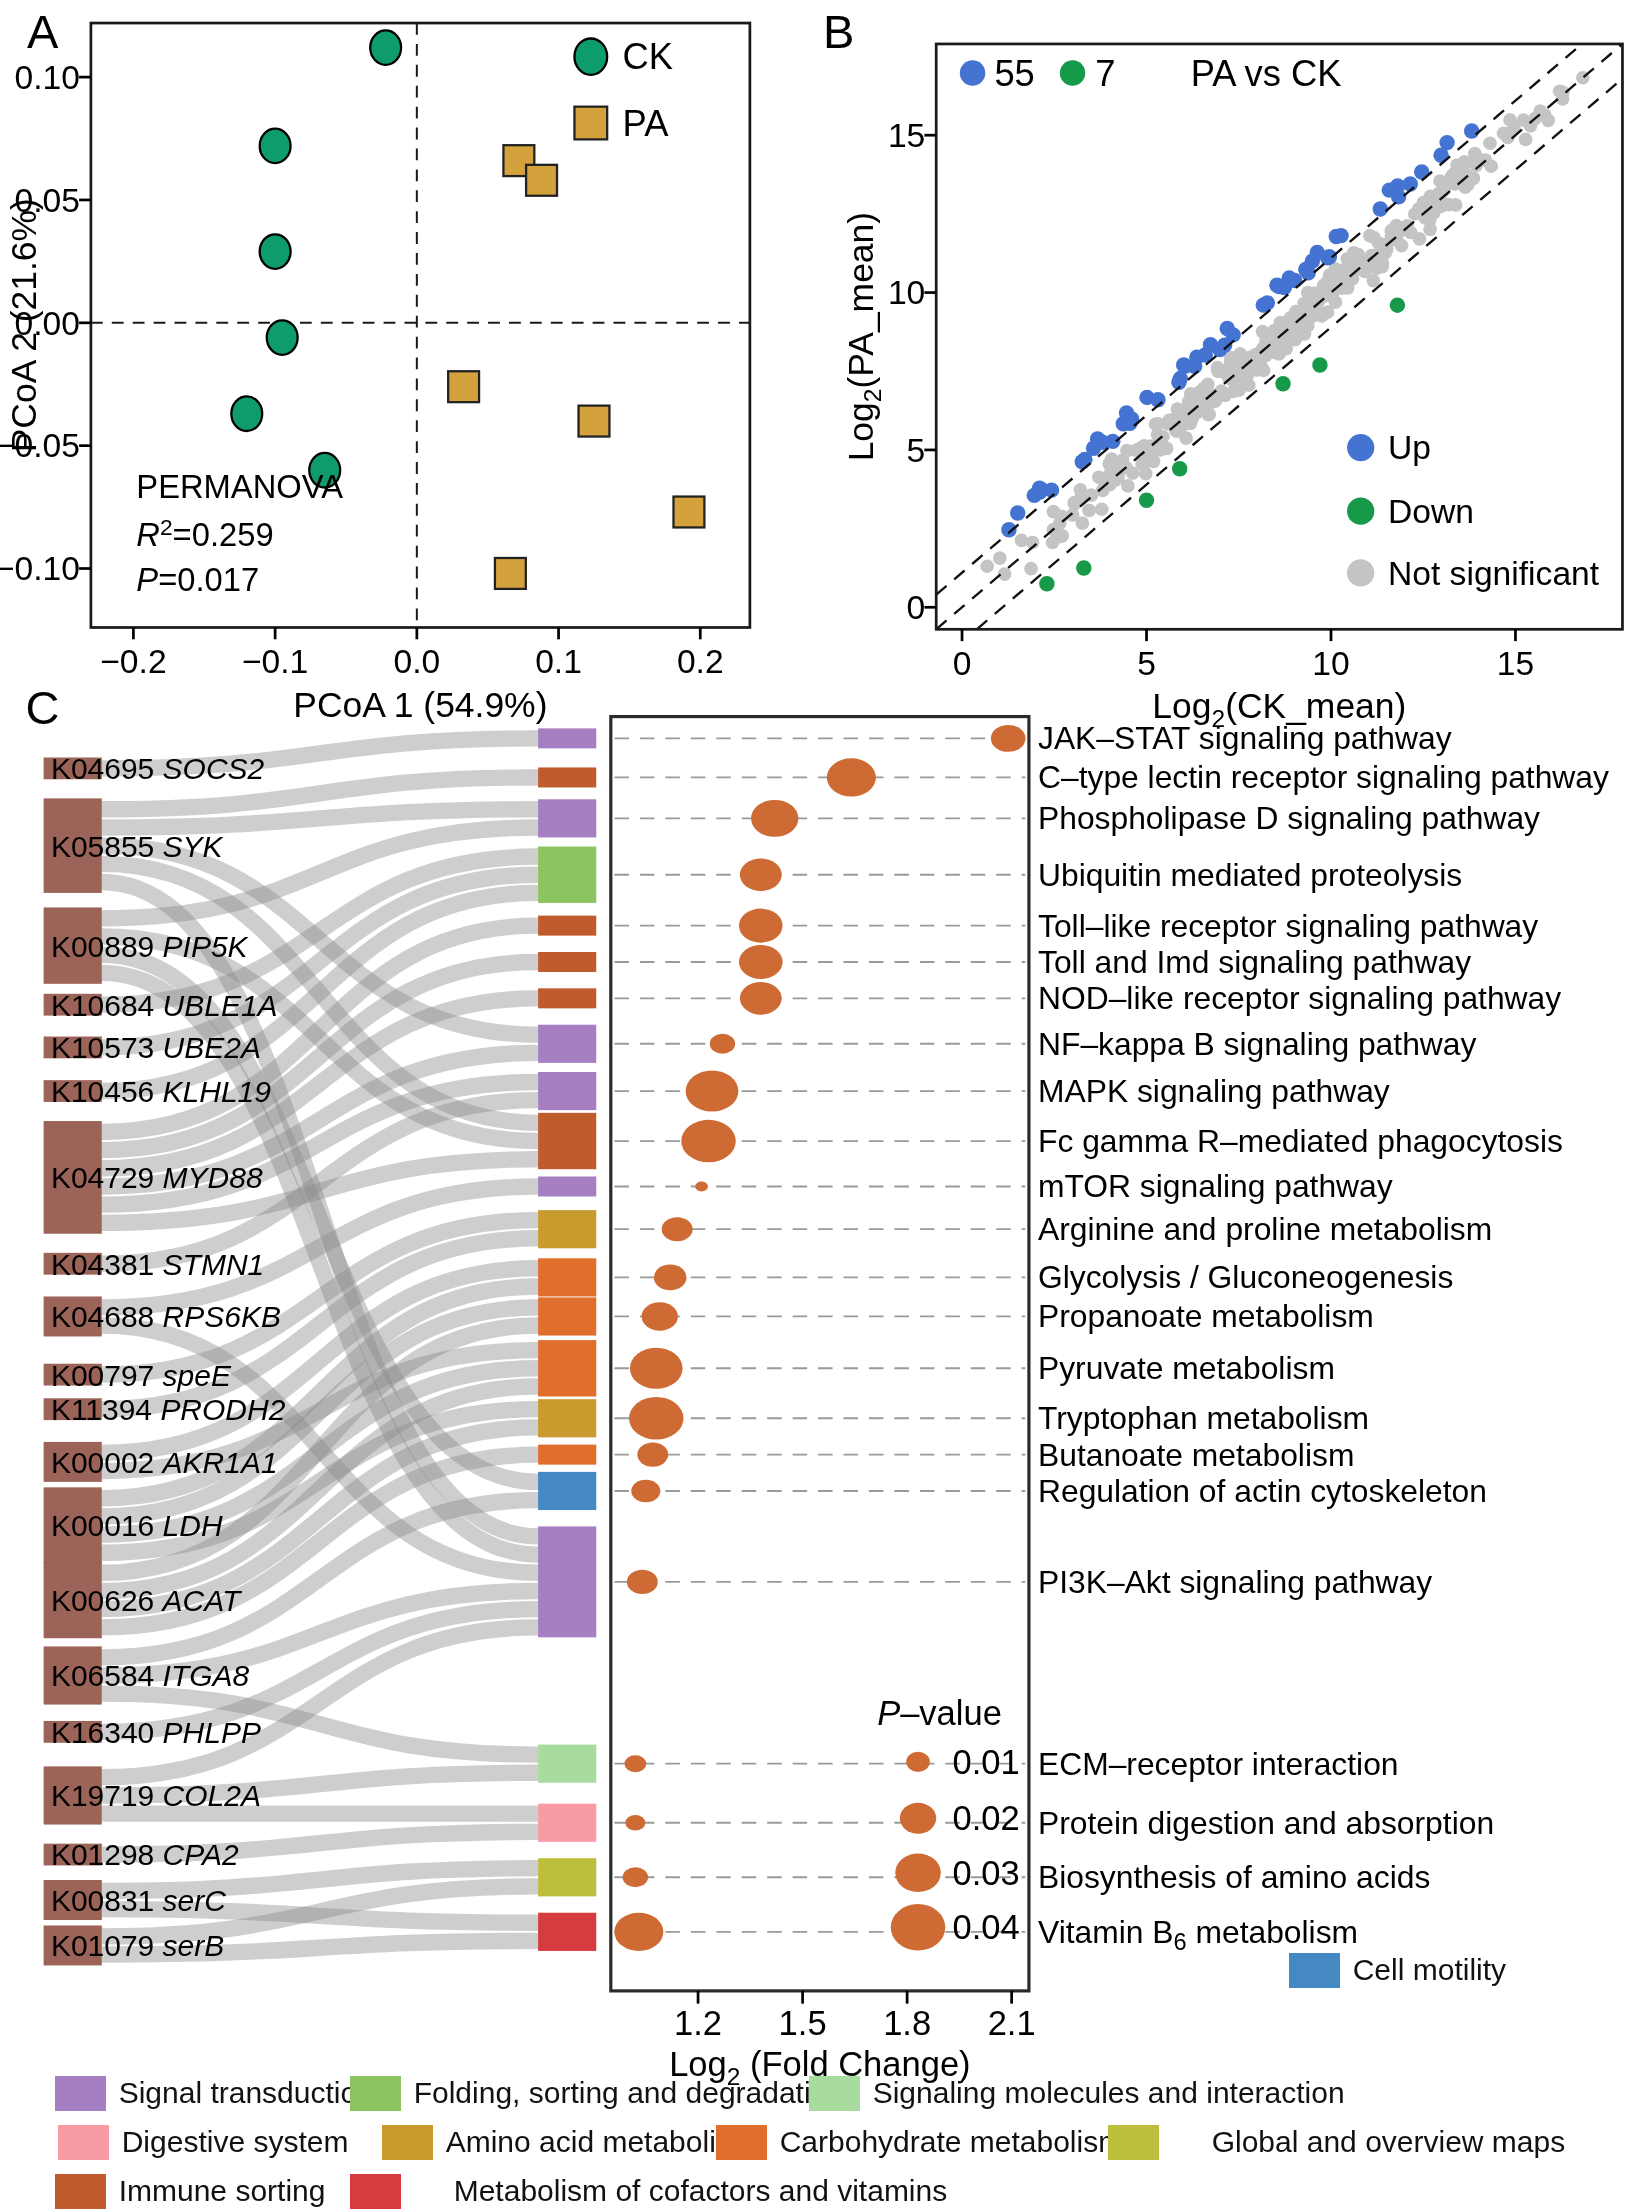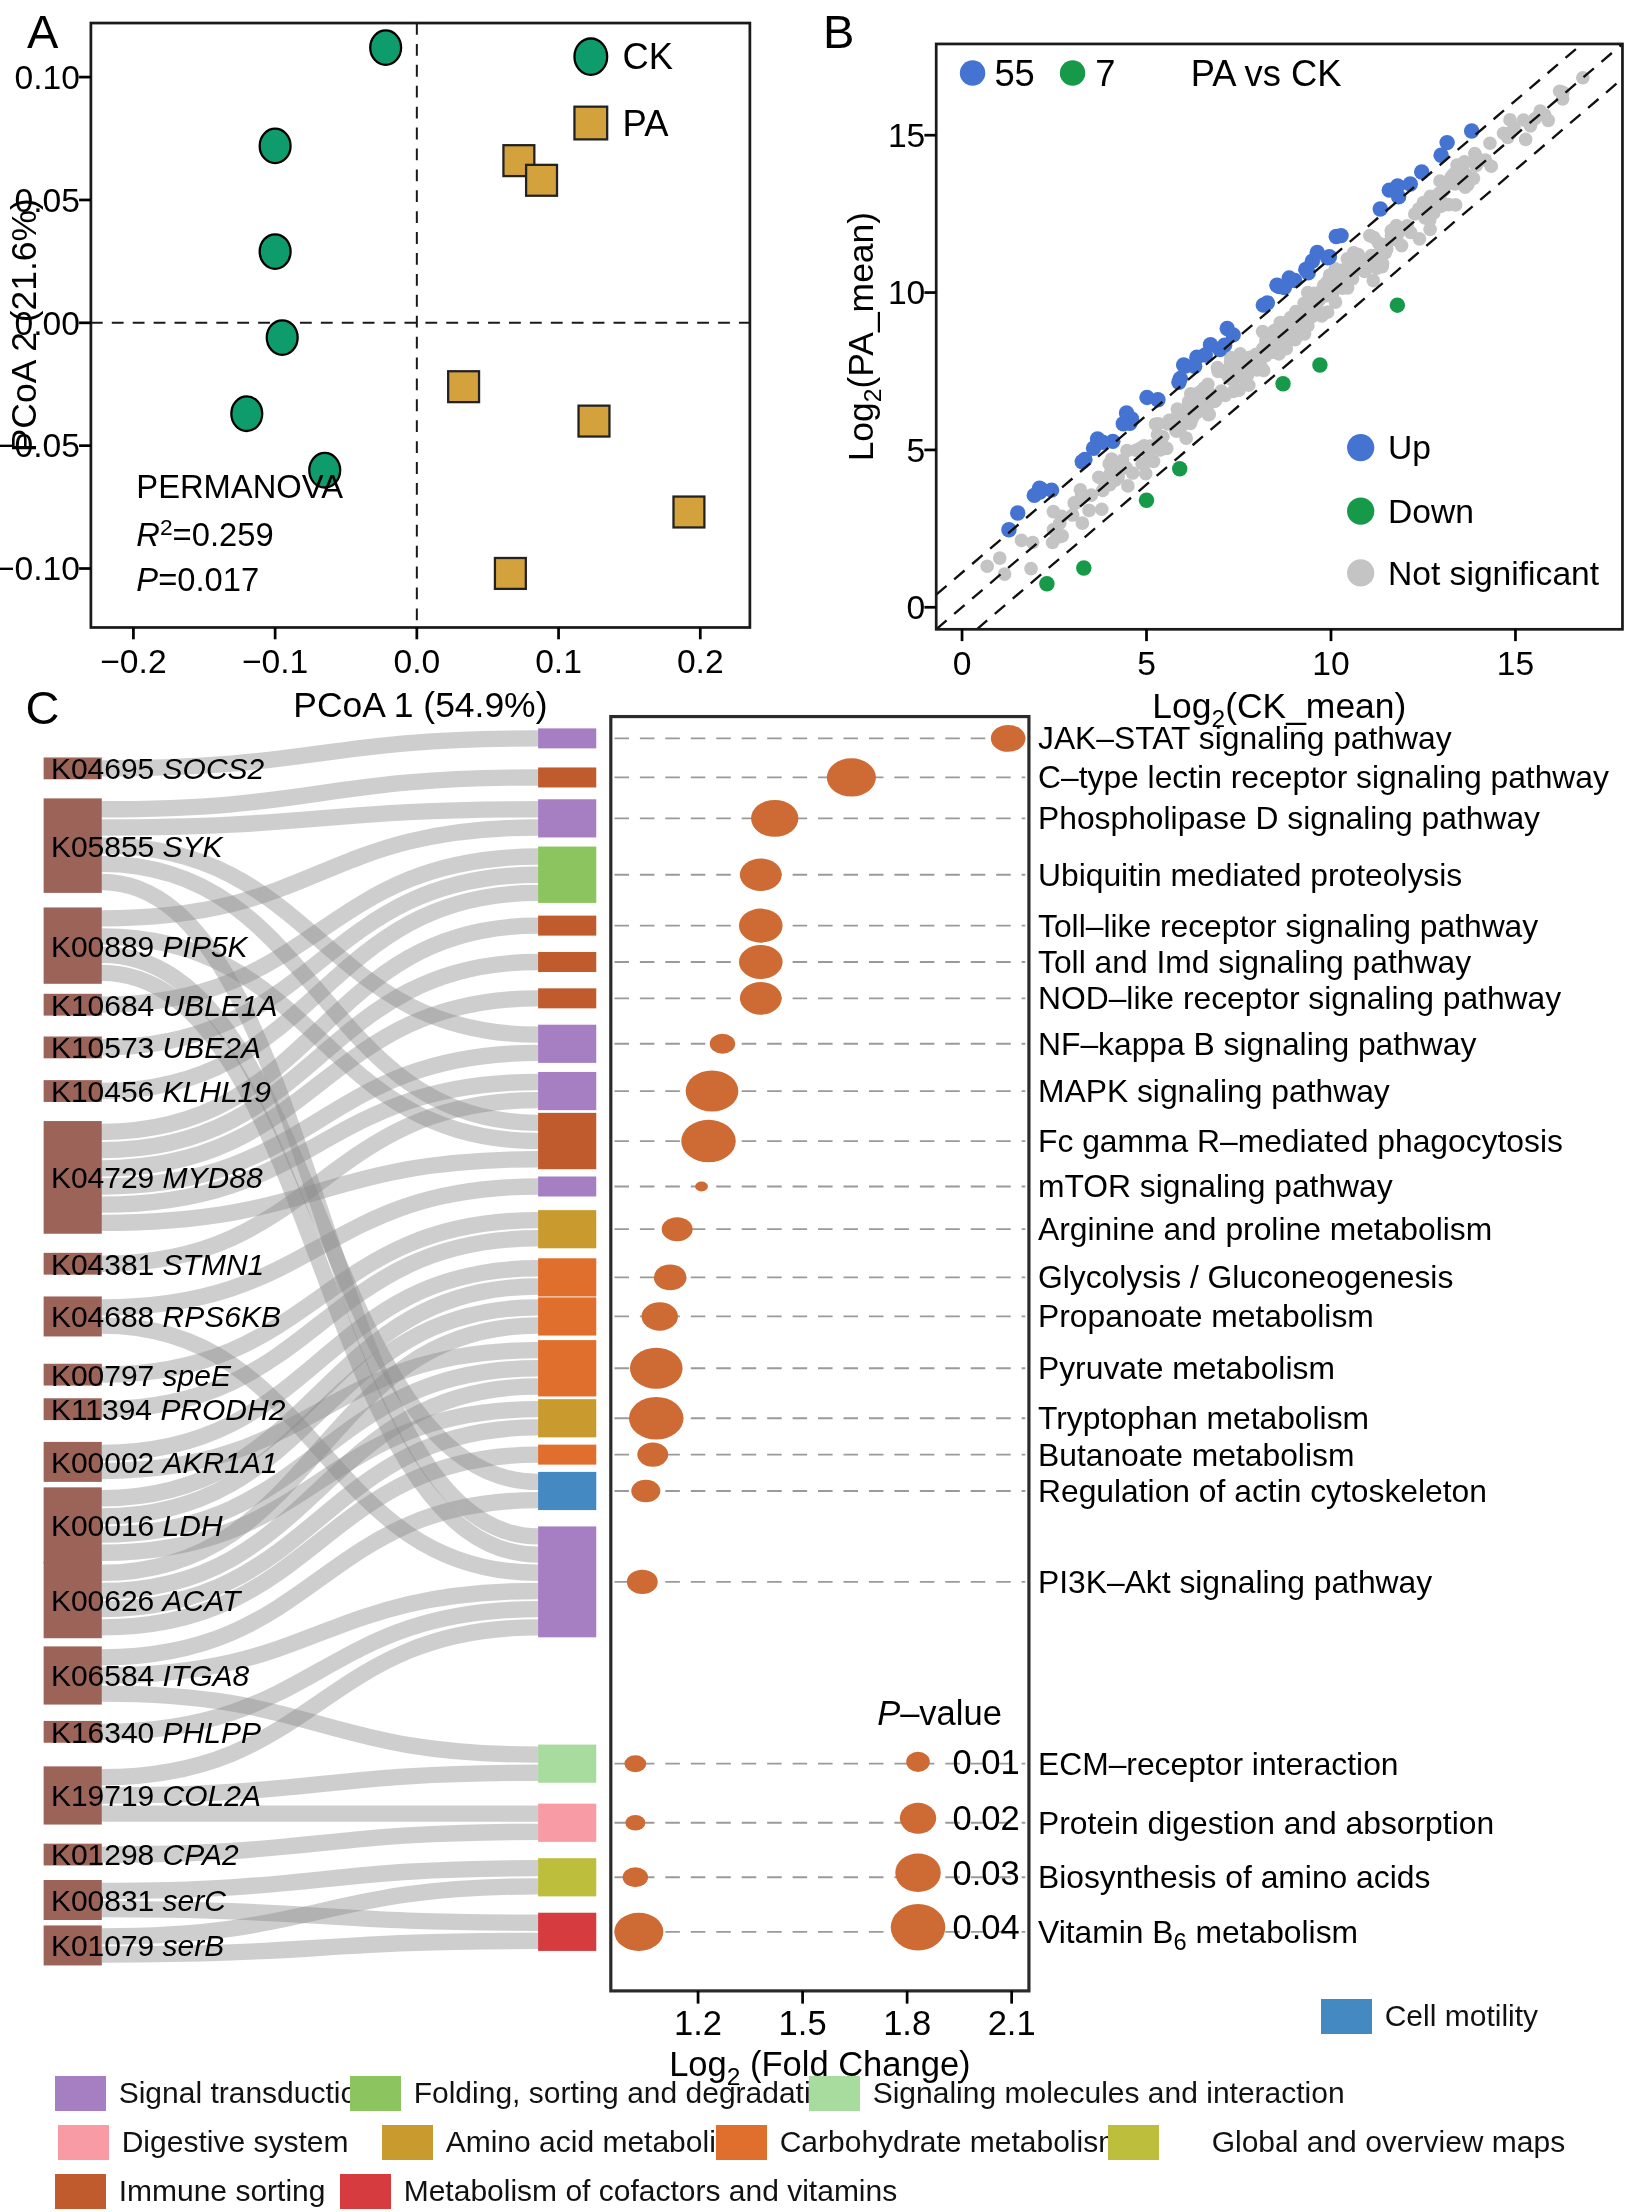--- a/index.html
+++ b/index.html
@@ -739,21 +739,21 @@
         <span class="cat-label">Signal transduction</span>
       </div>
       <div class="cat-item" style="left: 350px; top: 2075px;">
         <span class="cat-swatch" style="background: rgb(140, 196, 95);"></span>
         <span class="cat-label">Folding, sorting and degradation</span>
       </div>
       <div class="cat-item" style="left: 809px; top: 2075px;">
         <span class="cat-swatch" style="background: rgb(168, 220, 158);"></span>
         <span class="cat-label">Signaling molecules and interaction</span>
       </div>
-      <div class="cat-item" style="left: 1289px; top: 1998px; margin-left: 32px;">
+      <div class="cat-item" style="left: 1289px; top: 1952px;">
         <span class="cat-swatch" style="background: rgb(68, 137, 194);"></span>
         <span class="cat-label">Cell motility</span>
       </div>
       <div class="cat-item" style="left: 58px; top: 2124px;">
         <span class="cat-swatch" style="background: rgb(249, 155, 164);"></span>
         <span class="cat-label">Digestive system</span>
       </div>
       <div class="cat-item" style="left: 350px; top: 2124px; margin-left: 32px;">
         <span class="cat-swatch" style="background: rgb(201, 155, 47);"></span>
         <span class="cat-label">Amino acid metabolism</span>
@@ -763,19 +763,19 @@
         <span class="cat-label">Carbohydrate metabolism</span>
       </div>
       <div class="cat-item" style="left: 1108px; top: 2124px; gap: 40px;">
         <span class="cat-swatch" style="background: rgb(188, 190, 60);"></span>
         <span class="cat-label">Global and overview maps</span>
       </div>
       <div class="cat-item" style="left: 55px; top: 2173px;">
         <span class="cat-swatch" style="background: rgb(191, 91, 45);"></span>
         <span class="cat-label">Immune sorting</span>
       </div>
-      <div class="cat-item" style="left: 340px; top: 2173px;">
+      <div class="cat-item" style="left: 350px; top: 2173px; gap: 40px;">
         <span class="cat-swatch" style="background: rgb(214, 59, 64);"></span>
         <span class="cat-label">Metabolism of cofactors and vitamins</span>
       </div>
     </div>
 </div>
 
 
 </body></html>

